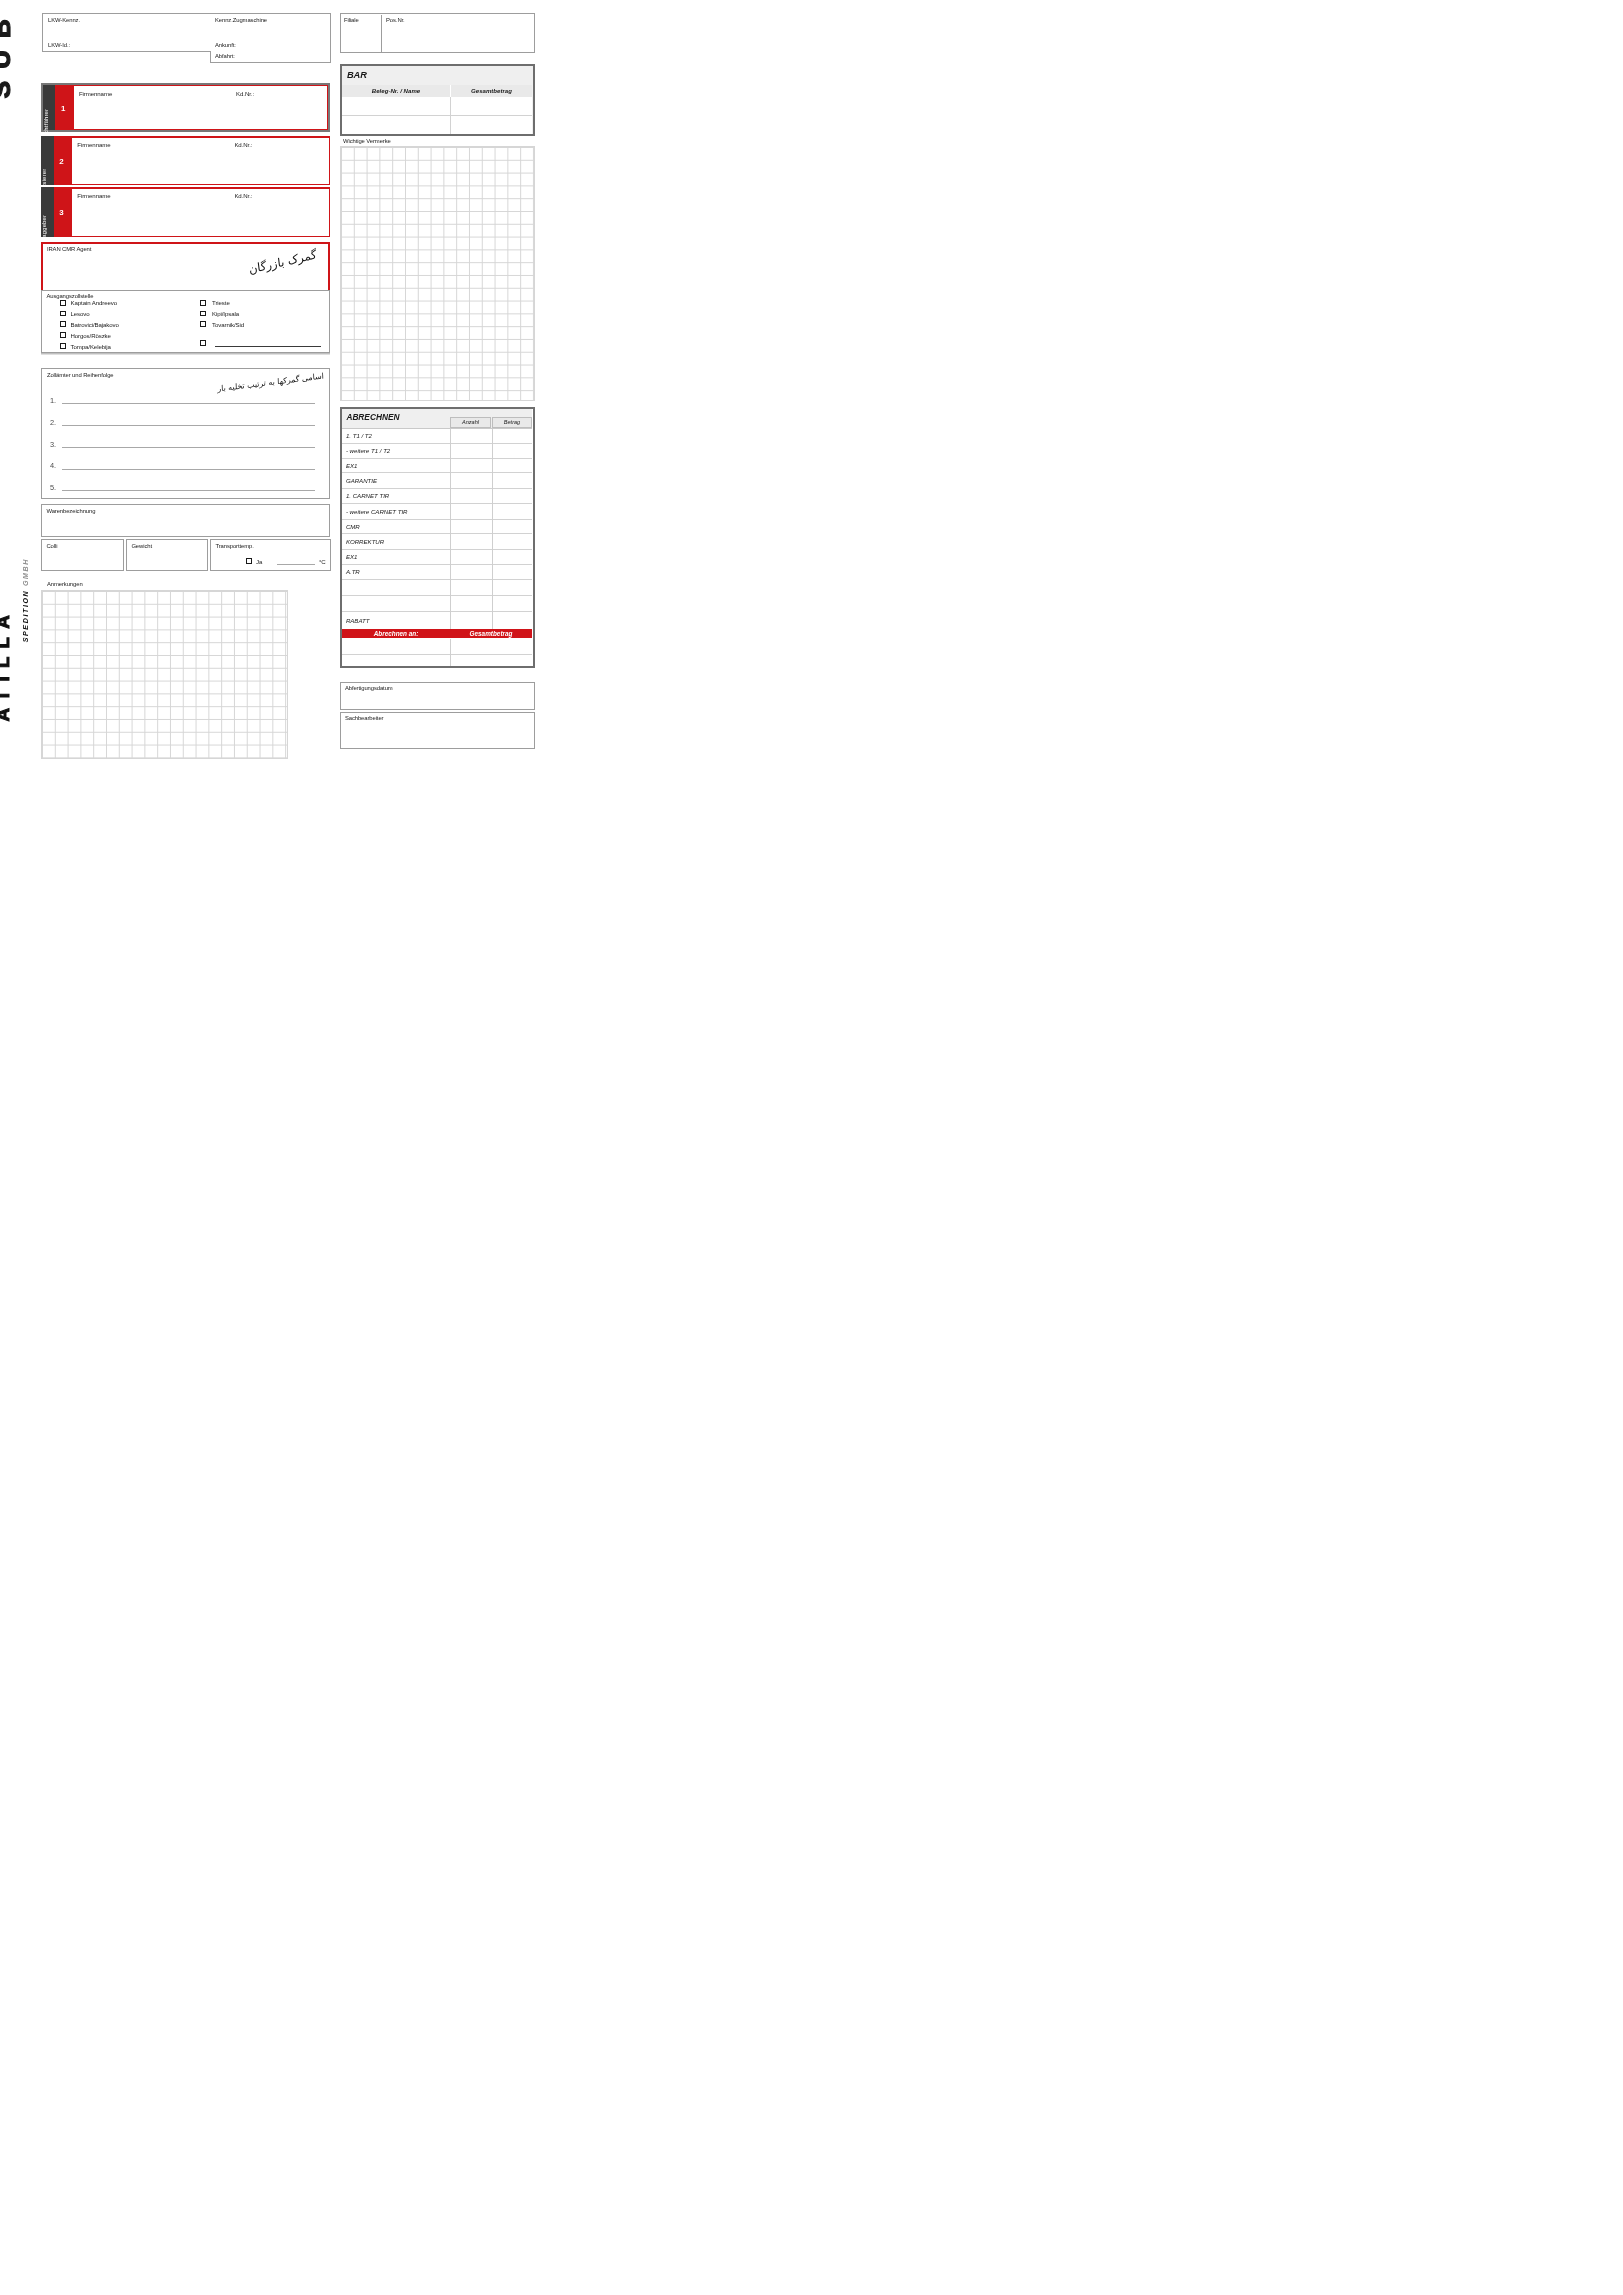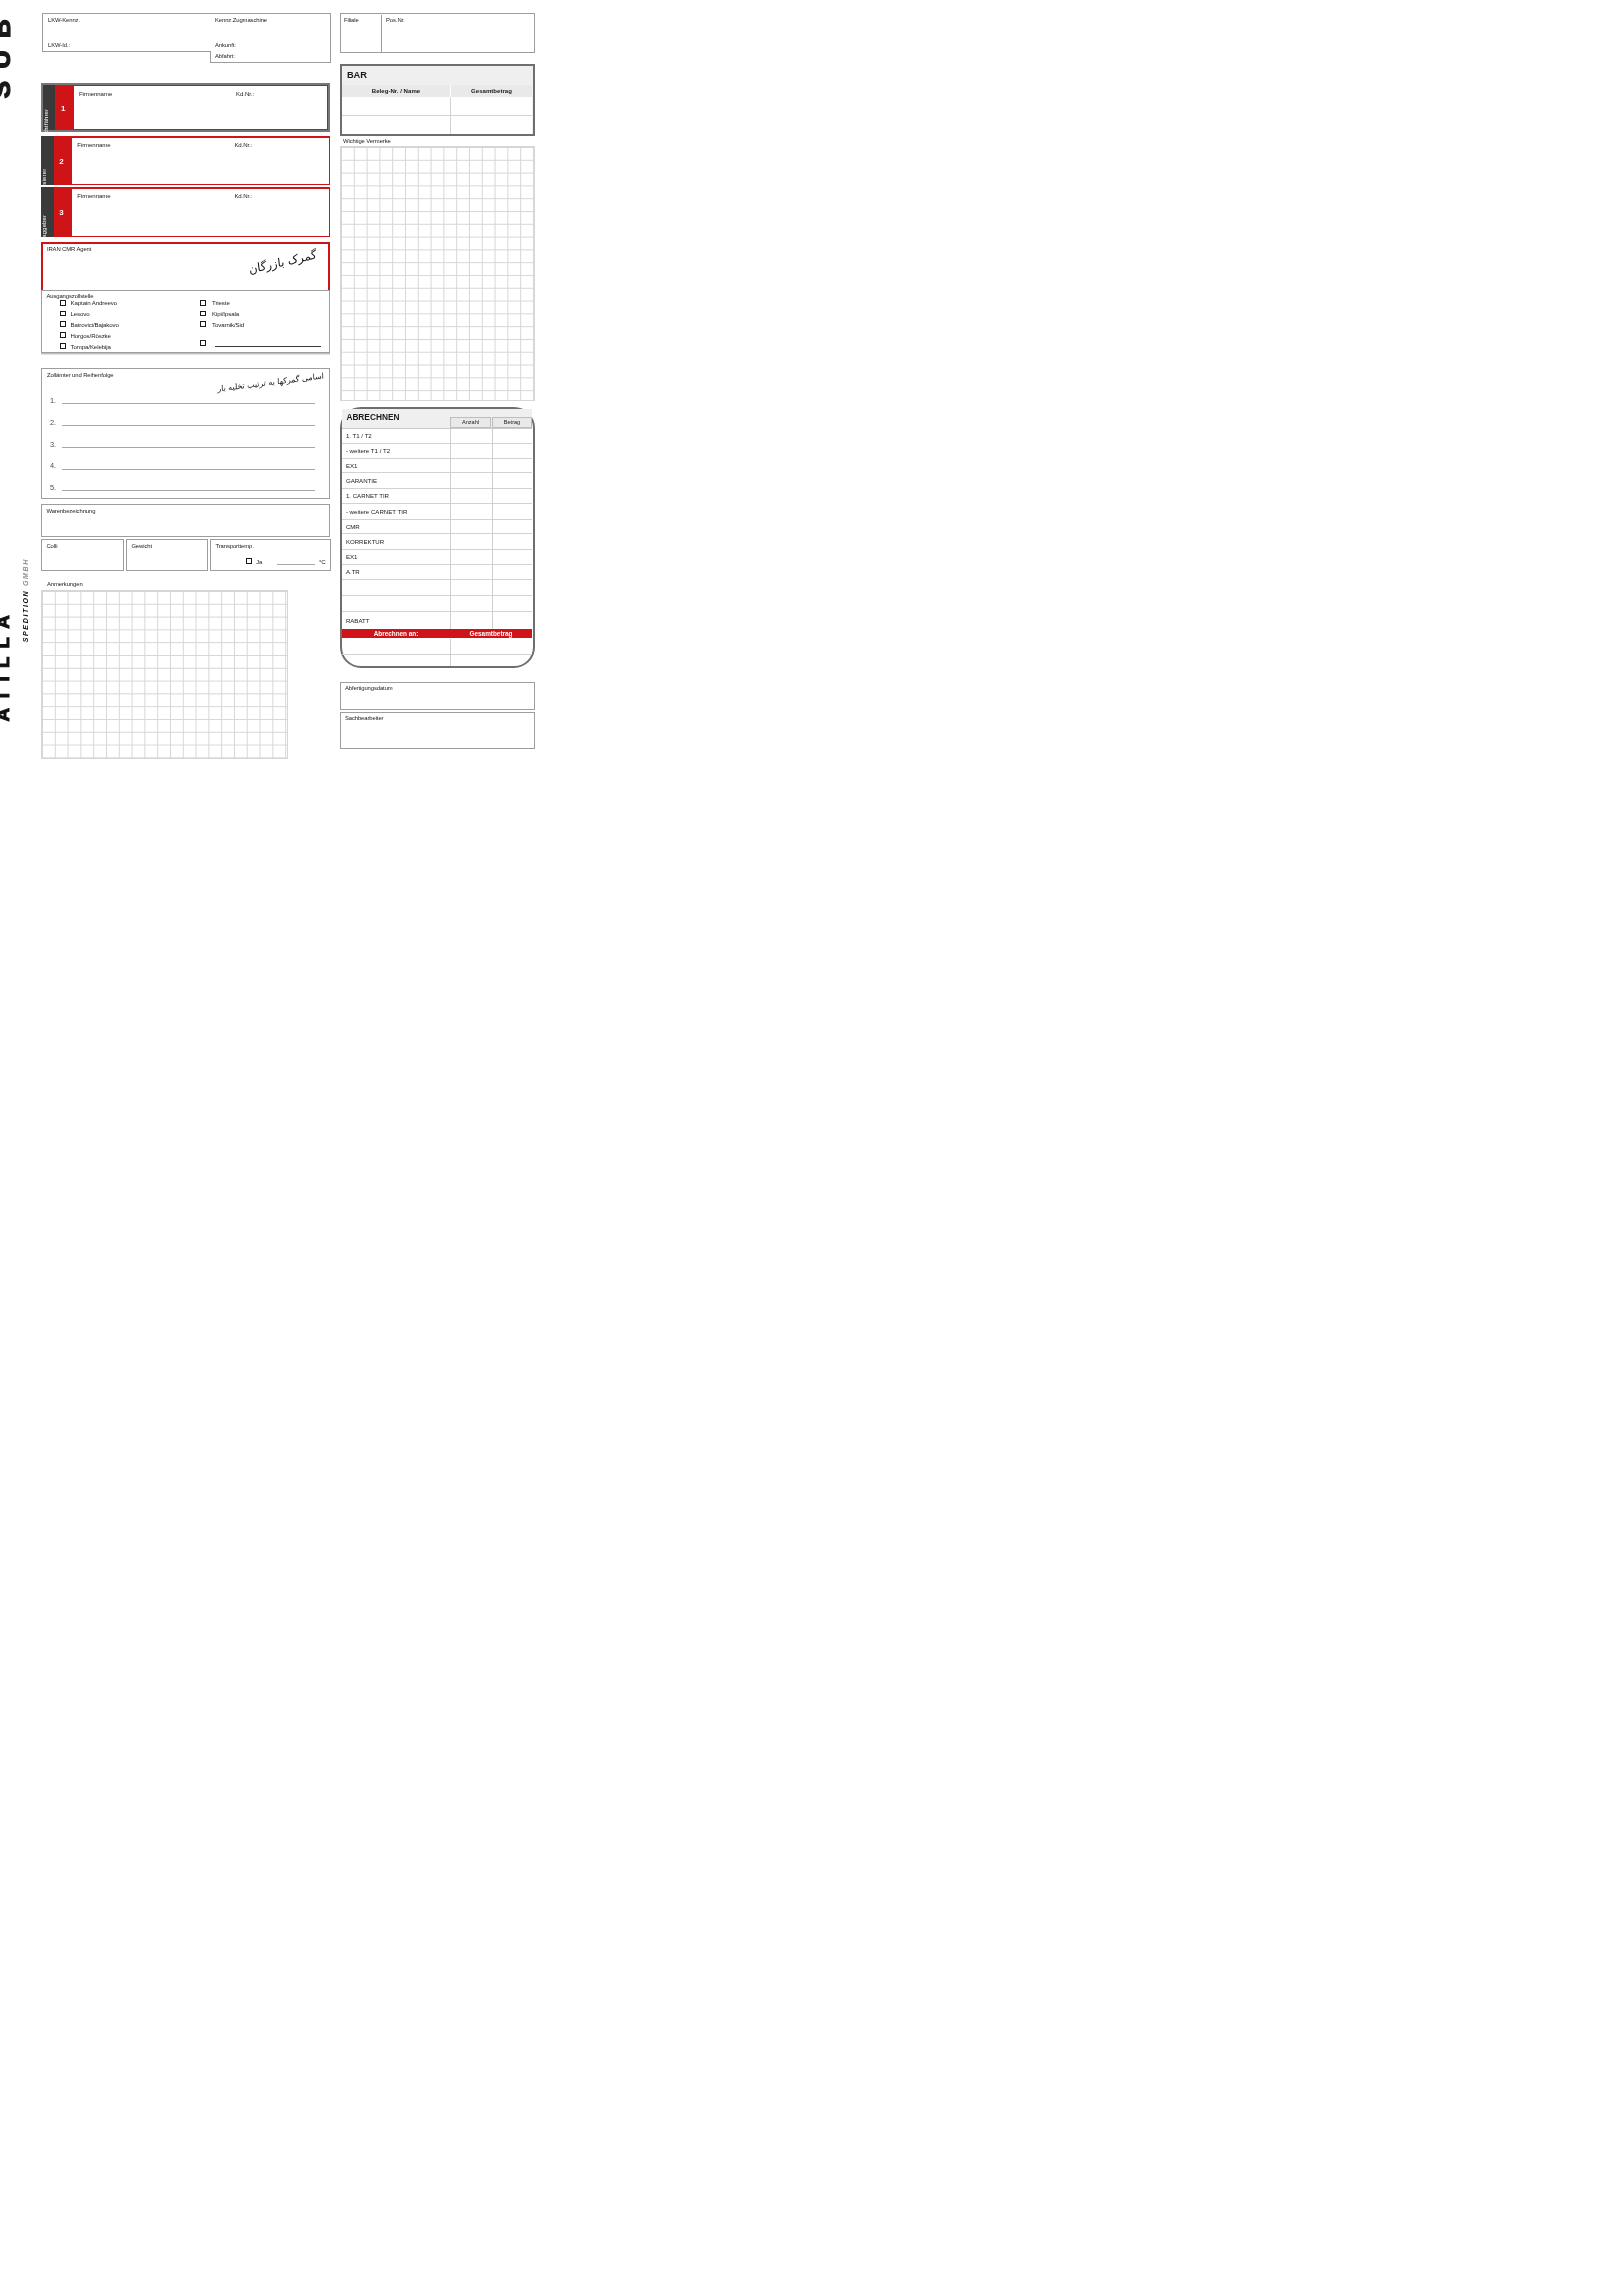--- a/index.html
+++ b/index.html
@@ -1,19 +1,19 @@
 <!DOCTYPE html>
 <html style="font-size:7.9px"><head>
 <meta charset="utf-8">
 <style>
   html,body{margin:0;padding:0;background:#ffffff;}
   #page{position:relative;width:541px;height:765px;background:#fff;overflow:hidden;
         font-family:"Liberation Sans","DejaVu Sans",sans-serif;color:#1b1b1b;}
   .box{position:absolute;background:#fff;border:1.5px solid #9d9d9d;box-sizing:border-box;}
-  .thick{border:2.2px solid #6e6e6e;}
+  .thick{border:2.2px solid #6e6e6e;font-style:italic;}
   .lbl{position:absolute;font-size:5.9px;color:#1b1b1b;letter-spacing:-0.1px;white-space:nowrap;}
   .cb{position:absolute;width:5.9px;height:5.9px;border:0.8px solid #1a1a1a;background:#fff;box-sizing:border-box;}
   .uline{position:absolute;height:0;border-bottom:1px solid #a8a8a8;}
   .vrot{transform:rotate(-90deg);transform-origin:left bottom;position:absolute;white-space:nowrap;}
   .party{position:absolute;display:flex;box-sizing:border-box;}
   .party .strip{width:12.8px;background:#3a3a3a;position:relative;flex:none;}
   .party .strip span{position:absolute;left:50%;bottom:3.9px;transform:translateX(-50%) rotate(-90deg);
         transform-origin:center bottom;color:#fff;font-size:5.9px;letter-spacing:0.2px;white-space:nowrap;}
   .party .red{flex:1;background:#cf1418;position:relative;}
   .party .num{position:absolute;left:5.4px;top:50%;transform:translateY(-50%);
@@ -174,21 +174,21 @@
     <span class="lbl" style="left:4.4px;top:2.5px;">Transporttemp.</span>
     <span class="cb" style="left:35px;top:18px;"></span>
     <span class="lbl" style="left:45px;top:17.7px;font-size:6.1px;">Ja</span>
     <div class="uline" style="left:66px;top:24px;width:38px;"></div>
     <span class="lbl" style="left:108px;top:17.7px;font-size:6.1px;">°C</span>
   </div>
 
   <span class="lbl" style="left:47px;top:581px;">Anmerkungen</span>
   <div class="grid" style="left:41px;top:590px;width:247px;height:169px;"></div>
 
-  <div class="box thick" style="left:340px;top:407px;width:195px;height:261px;background:#fff;border-radius:21px;">
+  <div class="box thick" style="left:340px;top:407px;width:195px;height:261px;background:#fff;">
     <div style="position:absolute;left:0;top:0;width:190px;height:19.6px;background:#efefef;border-bottom:0.7px solid #c9c9c9;box-sizing:border-box;">
       <span style="position:absolute;left:4.4px;top:3.4px;font-size:8.3px;font-weight:bold;color:#1a1a1a;">ABRECHNEN</span>
       <div class="cell-head" style="position:absolute;left:108px;top:7.9px;width:41px;height:10.8px;border:0.7px solid #bdbdbd;box-sizing:border-box;font-size:5.6px;font-weight:normal;">Anzahl</div>
       <div class="cell-head" style="position:absolute;left:150px;top:7.9px;width:40px;height:10.8px;border:0.7px solid #bdbdbd;box-sizing:border-box;font-size:5.6px;font-weight:normal;">Betrag</div>
     </div>
 
     <div style="position:absolute;left:0;top:19.6px;width:190px;height:237px;">
       <div class="abr-row" style="top:0;height:15px;">
           <span>1. T1 / T2</span>
         </div>

